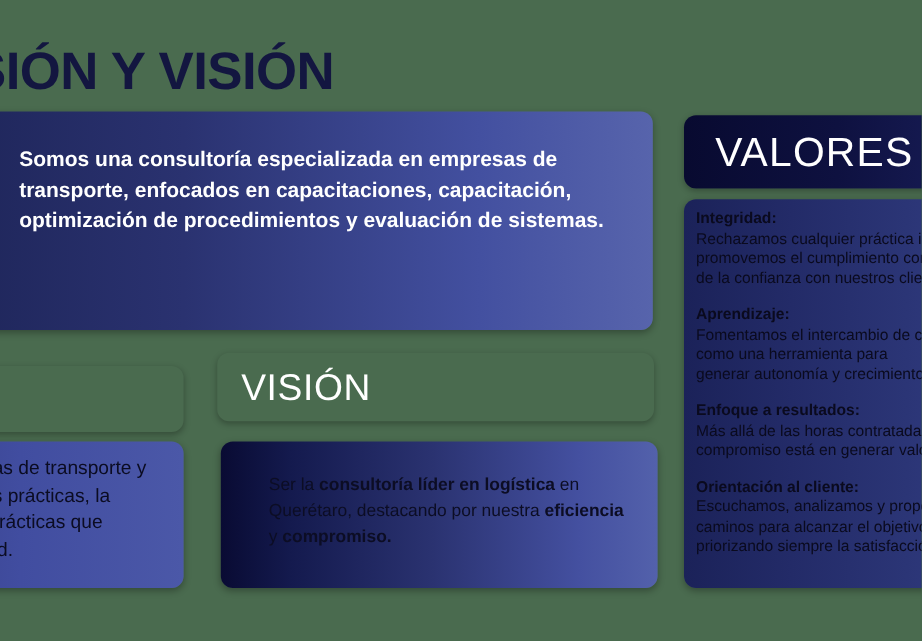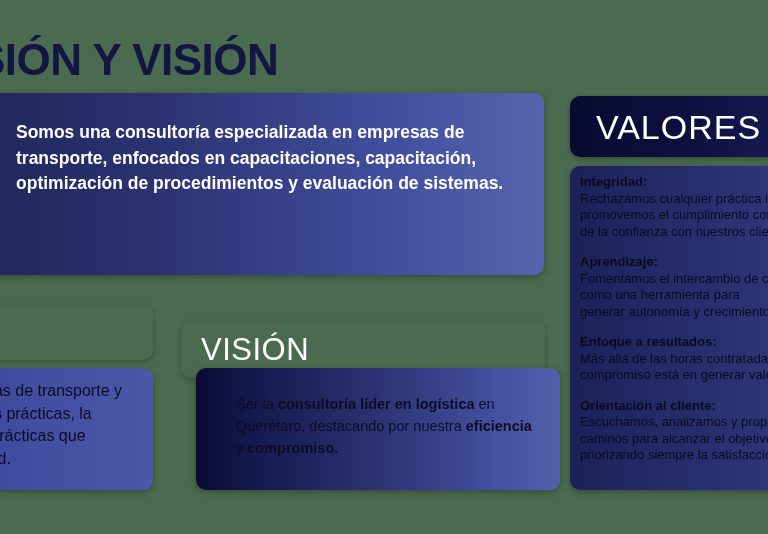--- a/index.html
+++ b/index.html
@@ -102,32 +102,32 @@
     top: 12px;
     width: 400px;
     color: #0b0c22;
     font-size: 16px;
     line-height: 1.42;
   }
 
   
   #vision-card-header {
     left: 181px;
-    top: 321px;
+    top: 294px;
     width: 364px;
     height: 57px;
     text-align: center;
   }
   #vision-card-header .card-header-title {
     left: 20px;
     top: 13px;
     font-size: 31px;
   }
   #vision-card-body {
-    left: 196px;
+    left: 184px;
     top: 368px;
     width: 364px;
     height: 122px;
     background: linear-gradient(90deg, #090b33 0%, #141a4e 16%, #2a3270 48%, #4450a0 82%, #5361ab 100%);
   }
   #vision-card-text {
     position: absolute;
     left: 40px;
     top: 26px;
     width: 300px;

